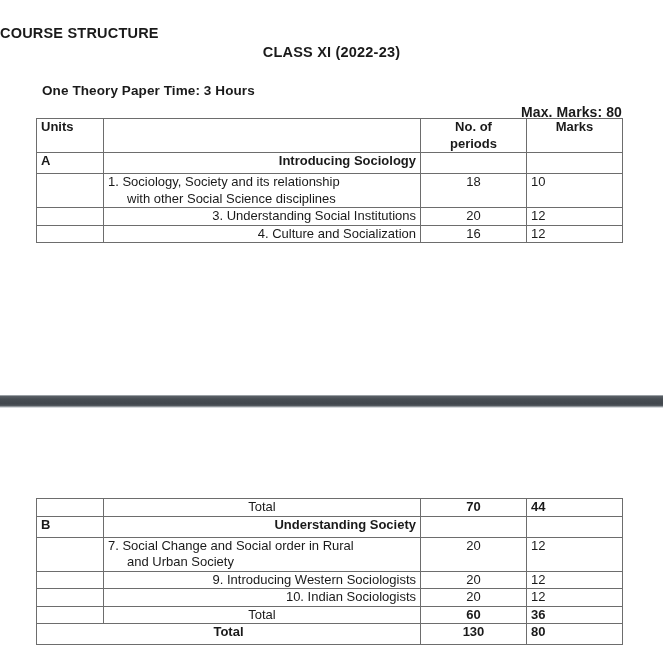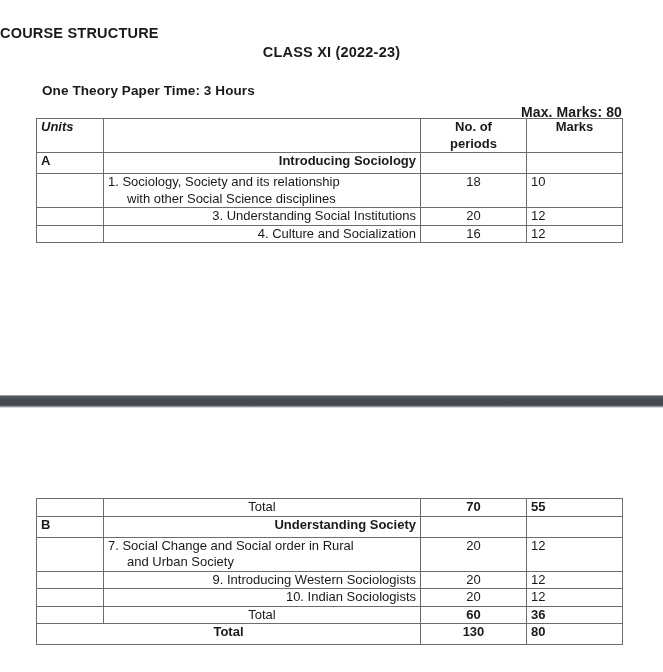--- a/index.html
+++ b/index.html
@@ -99,21 +99,21 @@
   .c-units   { text-align: left; padding-left: 7px; }
   .c-desc    { text-align: right; padding-left: 9px; }
   .c-periods { text-align: center; margin-top: 36px; }
   .c-marks   { }
 
   .hdr {
     font-weight: bold;
     text-align: center;
     vertical-align: top;
   }
-  .hdr.c-units { text-align: left; font-style: italic; }
+  .hdr.c-units { text-align: left; }
   .bold { font-weight: bold; }
   .center { text-align: center; }
   .hang {
     padding-left: 9px;
     text-indent: 0;
   }
   .hang .ln2 { display: block; padding-left: 19px; }
   .pad-t { padding-top: 1px; }
 
   
@@ -199,21 +199,21 @@
       <col class="col-units">
       <col class="col-desc">
       <col class="col-periods">
       <col class="col-marks">
     </colgroup>
     <tbody>
       <tr class="h-one">
         <td class="c-units"></td>
         <td class="center">Total</td>
         <td class="c-periods bold">70</td>
-        <td class="c-marks bold">55</td>
+        <td class="c-marks bold">44</td>
       </tr>
 
       <tr class="h-unit">
         <td class="c-units bold">B</td>
         <td class="c-desc bold">Understanding Society</td>
         <td class="c-periods"></td>
         <td class="c-marks"></td>
       </tr>
 
       <tr class="h-two">

